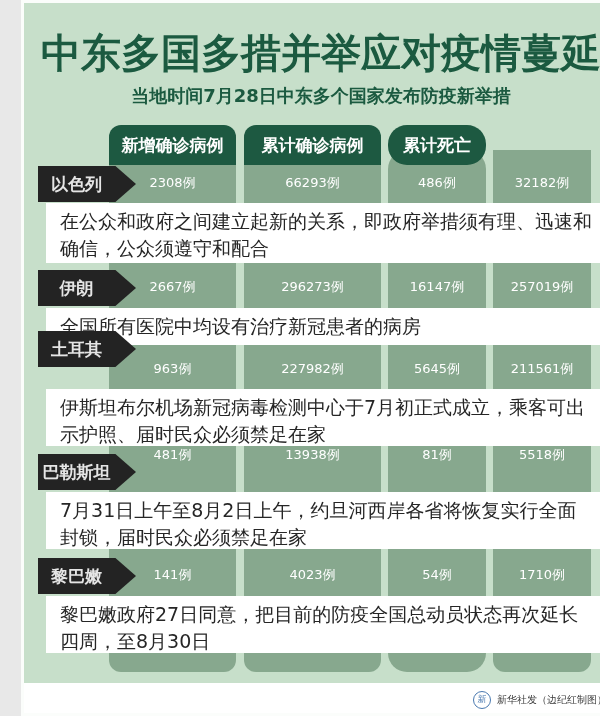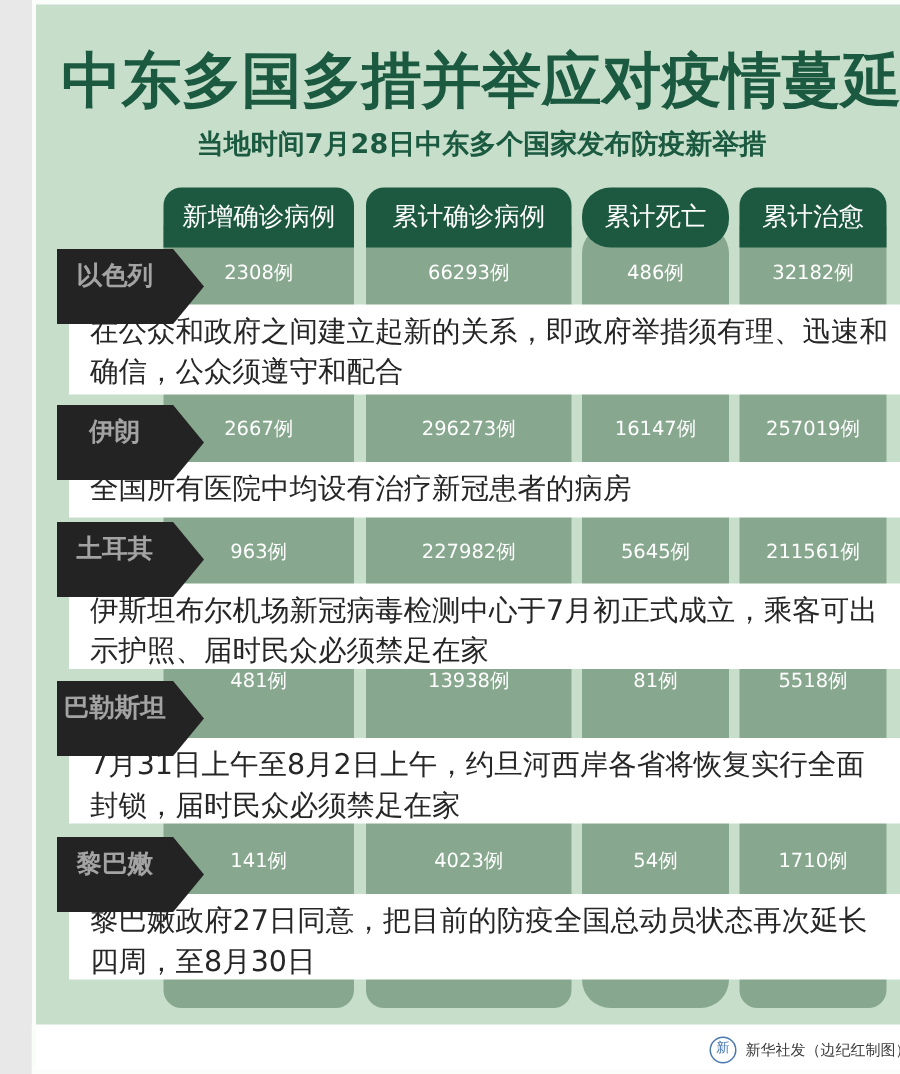--- a/index.html
+++ b/index.html
@@ -20,42 +20,42 @@
   .subtitle{
     position:absolute;top:84px;left:0;right:0;
     text-align:center;font-size:18px;font-weight:bold;
     color:#1b5a40;z-index:5;
   }
   
   .strip{position:absolute;top:150px;height:522px;background:#87a88e;border-radius:0 0 12px 12px;z-index:1;}
   
   .hdr{
     position:absolute;top:125px;height:40px;background:#1d5941;
-    border-radius:12px 12px 0 0;z-index:2;color:#ffffff;font-weight:normal;
+    border-radius:12px 12px 0 0;z-index:2;color:#ffffff;font-weight:bold;
     font-size:17px;text-align:center;line-height:41px;white-space:nowrap;
   }
   
   .c0{left:88px;width:127px;}
   .c1{left:223px;width:137px;}
   .c2{left:367px;width:98px;border-radius:19px;}
   .c3{left:472px;width:98px;}
   
   .val{
     position:absolute;height:38px;line-height:38px;text-align:center;
     color:#ffffff;font-size:13px;z-index:2;white-space:nowrap;
   }
   .r0{top:164px;}.r1{top:268px;}.r2{top:350px;}.r3{top:436px;}.r4{top:556px;}
   
   .lbl{
-    position:absolute;left:17px;width:98px;height:50px;background:#232323;
-    z-index:4;color:#a3a3a3;font-weight:bold;font-size:17px;line-height:36px;
+    position:absolute;left:17px;width:98px;height:36px;background:#232323;
+    z-index:4;color:#e5e5e5;font-weight:bold;font-size:17px;line-height:36px;
     text-align:center;padding-right:21px;box-sizing:border-box;white-space:nowrap;
     clip-path:polygon(0 0,79% 0,100% 50%,79% 100%,0 100%);
   }
-  .l0{top:166px;}.l1{top:270px;}.l2{top:348px;}.l3{top:454px;}.l4{top:558px;}
+  .l0{top:166px;}.l1{top:270px;}.l2{top:331px;}.l3{top:454px;}.l4{top:558px;}
   
   .note{
     position:absolute;left:25px;width:558px;background:#ffffff;z-index:3;
     color:#262626;font-size:19px;line-height:27px;
     padding:5px 10px 16px 14px;box-sizing:border-box;
   }
   .n0{top:203px;height:60px;}
   .n1{top:308px;height:37px;}
   .n2{top:389px;height:57px;}
   .n3{top:492px;height:57px;}
@@ -82,21 +82,20 @@
   <div class="subtitle">当地时间7月28日中东多个国家发布防疫新举措</div>
 
   <div class="strip c0"></div>
   <div class="strip c1"></div>
   <div class="strip c2"></div>
   <div class="strip c3"></div>
 
   <div class="hdr c0">新增确诊病例</div>
   <div class="hdr c1">累计确诊病例</div>
   <div class="hdr c2">累计死亡</div>
-  <div class="hdr c3">累计治愈</div>
 
   <div class="lbl l0">以色列</div>
   <span class="val r0 c0">2308例</span>
   <span class="val r0 c1">66293例</span>
   <span class="val r0 c2">486例</span>
   <span class="val r0 c3">32182例</span>
   <div class="note n0">在公众和政府之间建立起新的关系，即政府举措须有理、迅速和确信，公众须遵守和配合</div>
 
   <div class="lbl l1">伊朗</div>
   <span class="val r1 c0">2667例</span>

